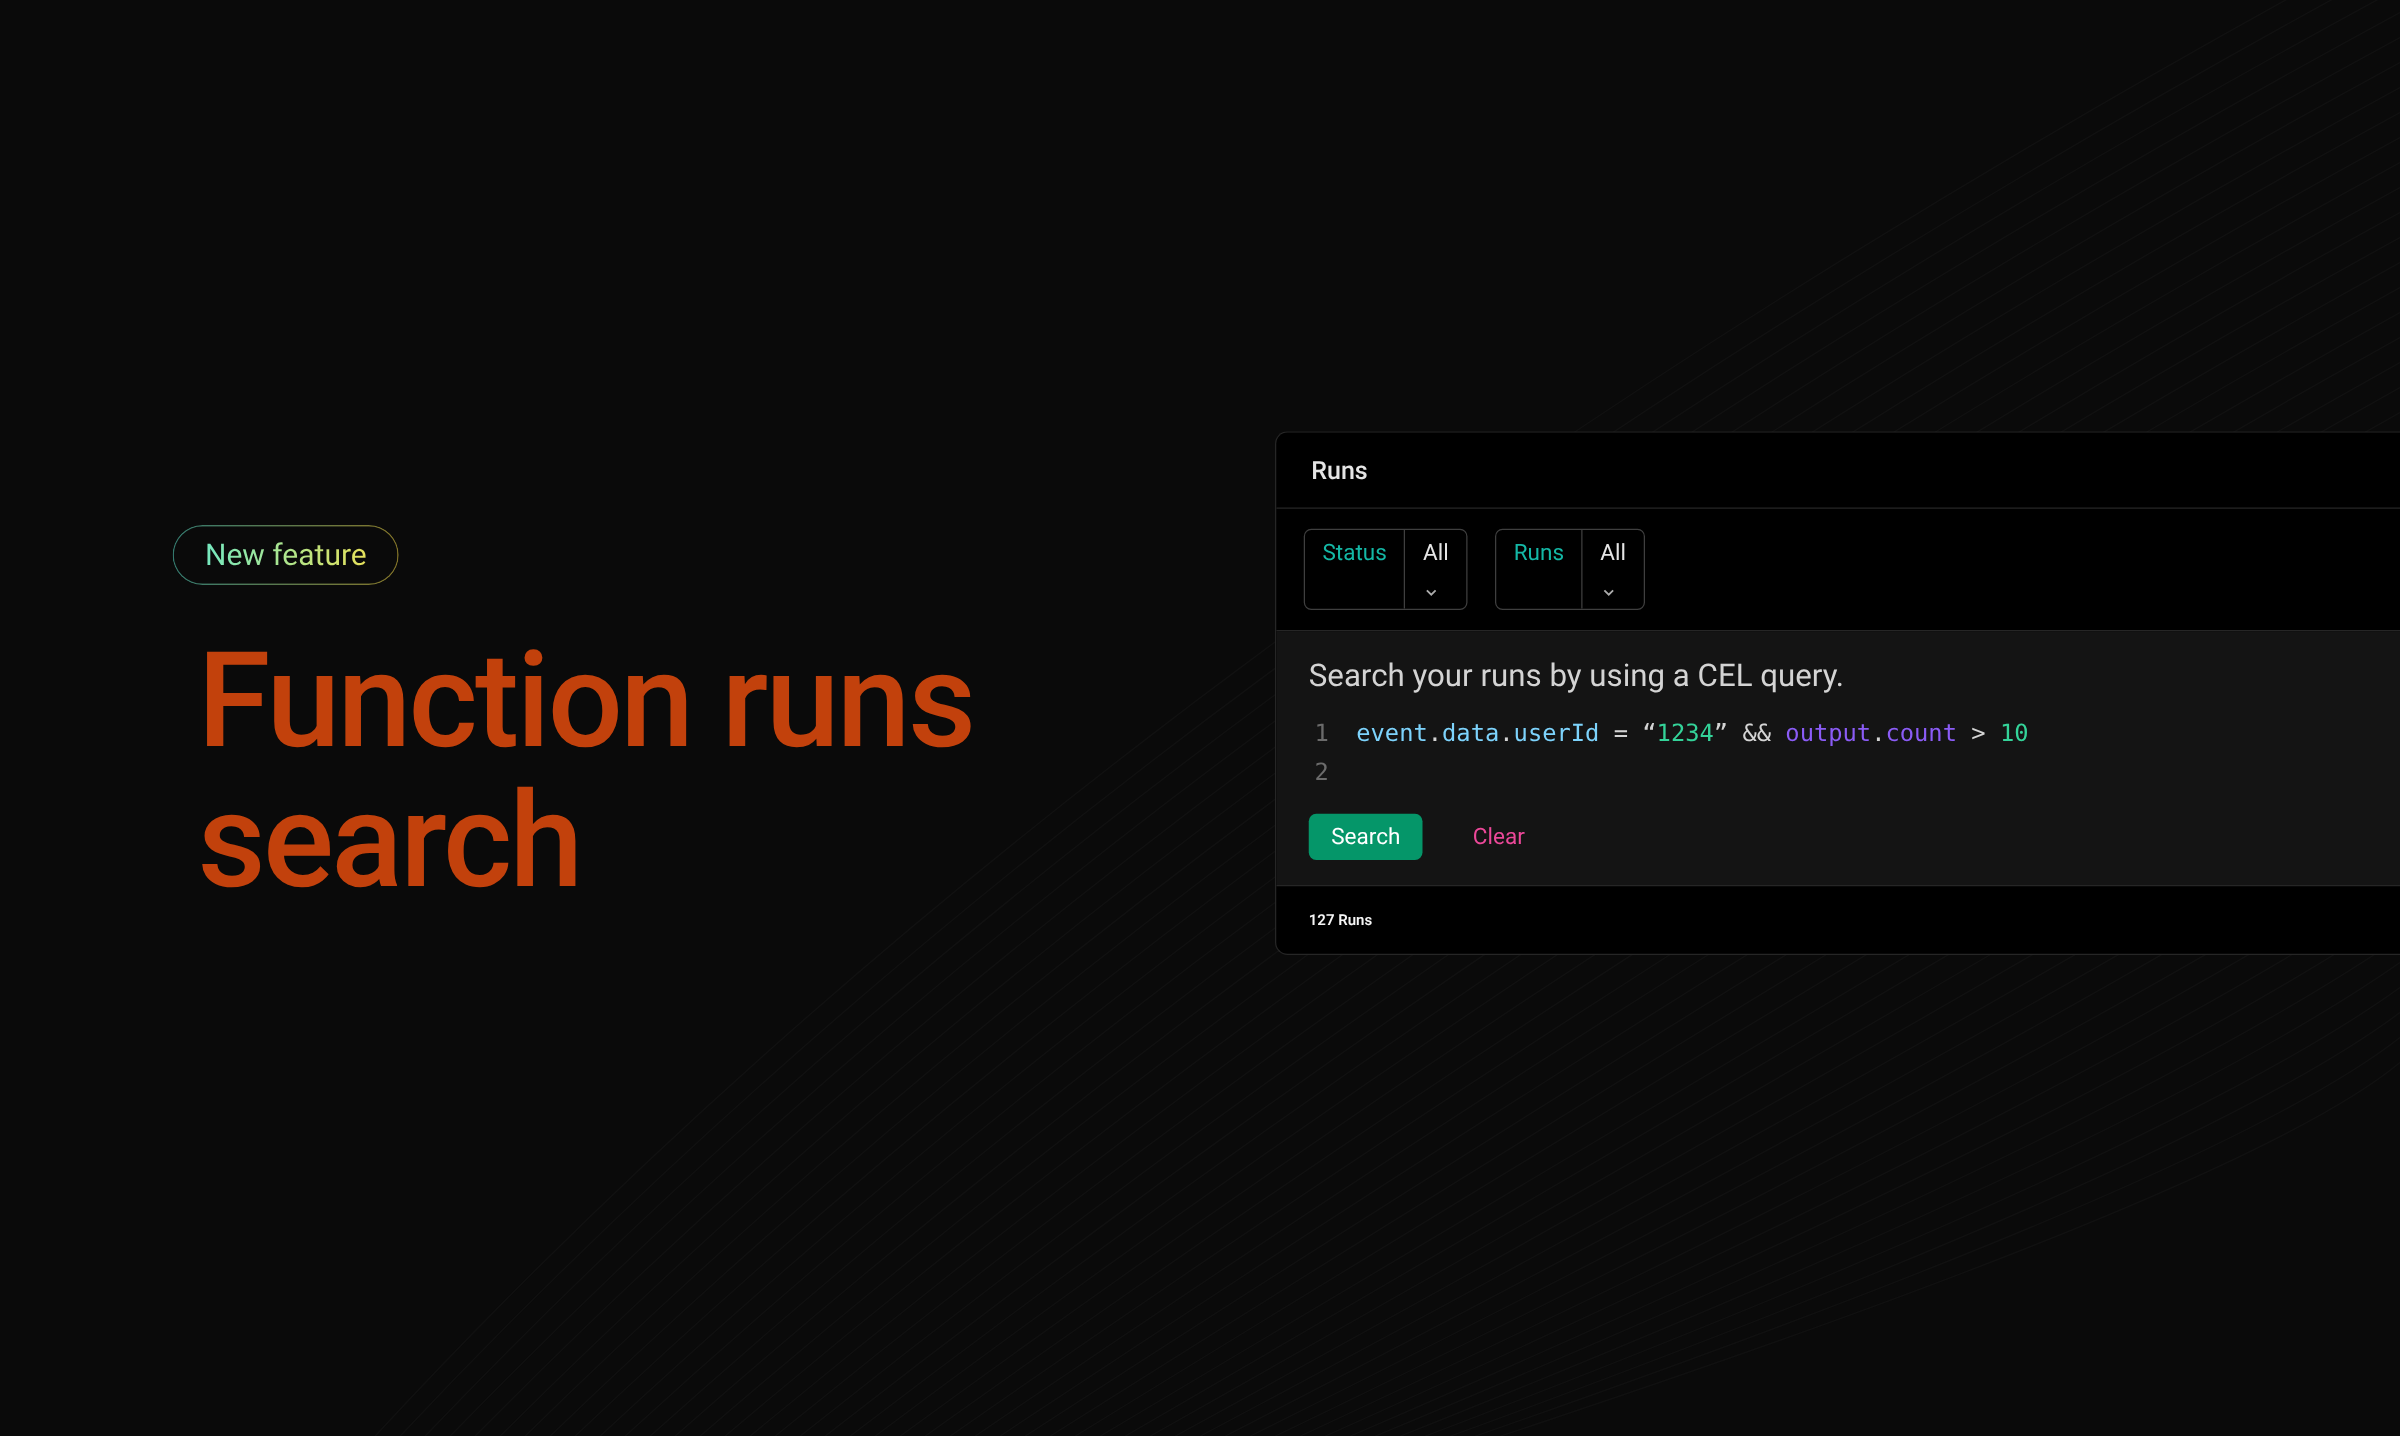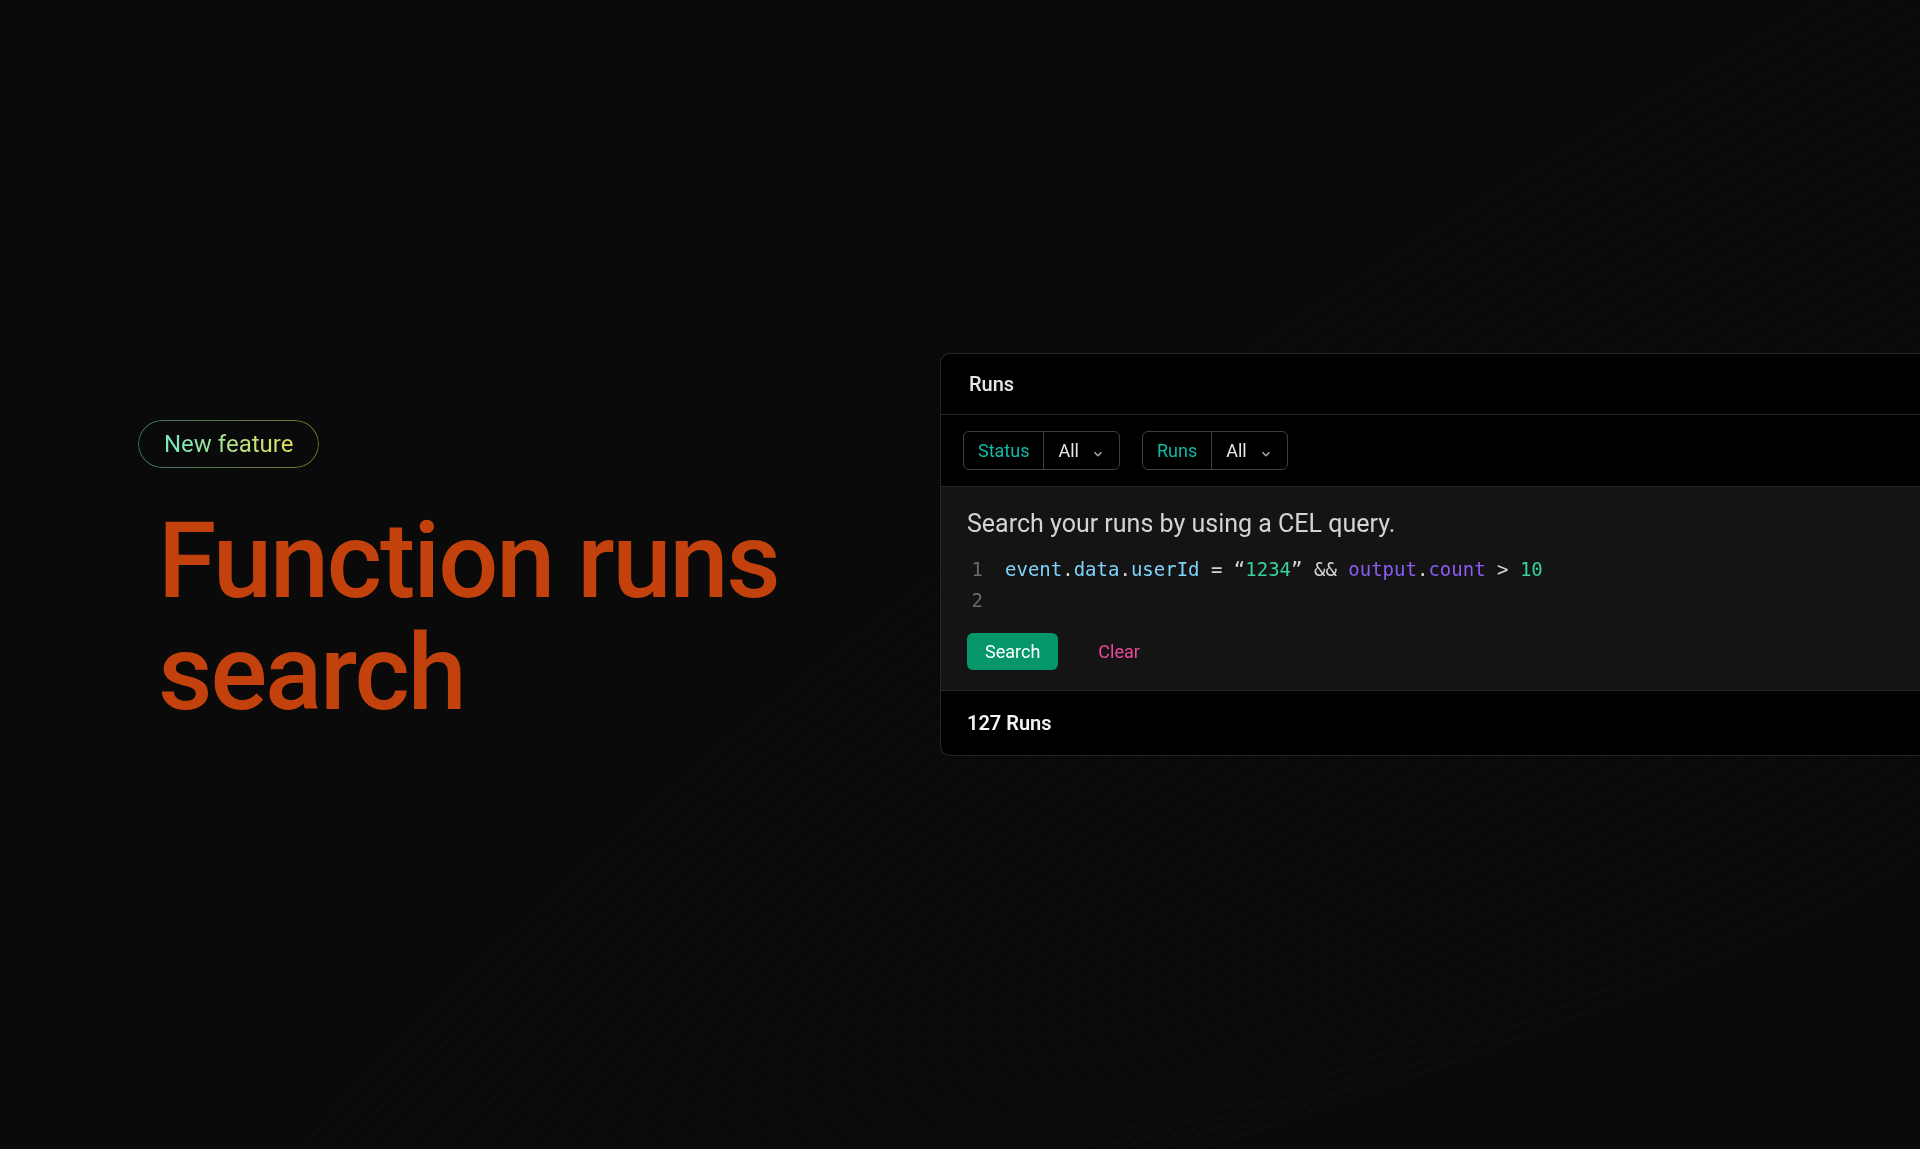--- a/index.html
+++ b/index.html
@@ -57,21 +57,21 @@
   .headline {
     font-size: 106px;
     line-height: 1.05;
     font-weight: 500;
     letter-spacing: -0.02em;
     color: #c2410c;
     margin-left: 20px;
   }
   .panel {
     flex: 0 0 auto;
-    width: 980px;
+    width: 900px;
     background: #000;
     border-radius: 10px 0 0 10px;
     border: 1px solid #262626;
     border-right: none;
     align-self: center;
     margin-top: -40px;
     overflow: hidden;
   }
   .panel-header {
     padding: 18px 28px;
@@ -94,24 +94,24 @@
     font-size: 18px;
   }
   .filter-label {
     padding: 8px 14px;
     border-right: 1px solid #3f3f3f;
     color: #14b8a6;
   }
   .filter-value {
     padding: 8px 14px;
     display: flex;
-    align-items: center;
     gap: 12px;
     cursor: pointer;
     color: #e5e5e5;
+    flex-direction: column;
   }
   .chevron {
     width: 14px;
     height: 14px;
     display: inline-block;
   }
   .search-section {
     background: #141414;
     padding: 22px 26px 20px;
   }
@@ -159,21 +159,21 @@
   .btn-primary {
     background: #059669;
     color: #fff;
   }
   .btn-ghost {
     background: transparent;
     color: #ec4899;
   }
   .result-bar {
     padding: 20px 26px;
-    font-size: 20px;
+    font-size: 12px;
     font-weight: 600;
     color: #f5f5f5;
     border-top: 1px solid #262626;
   }
 </style>
 </head>
 <body>
 
 <svg class="bg-wave" viewBox="0 0 1920 1149" preserveAspectRatio="xMidYMid slice">
   <g stroke="#333" stroke-width="1" fill="none" opacity="0.7">

